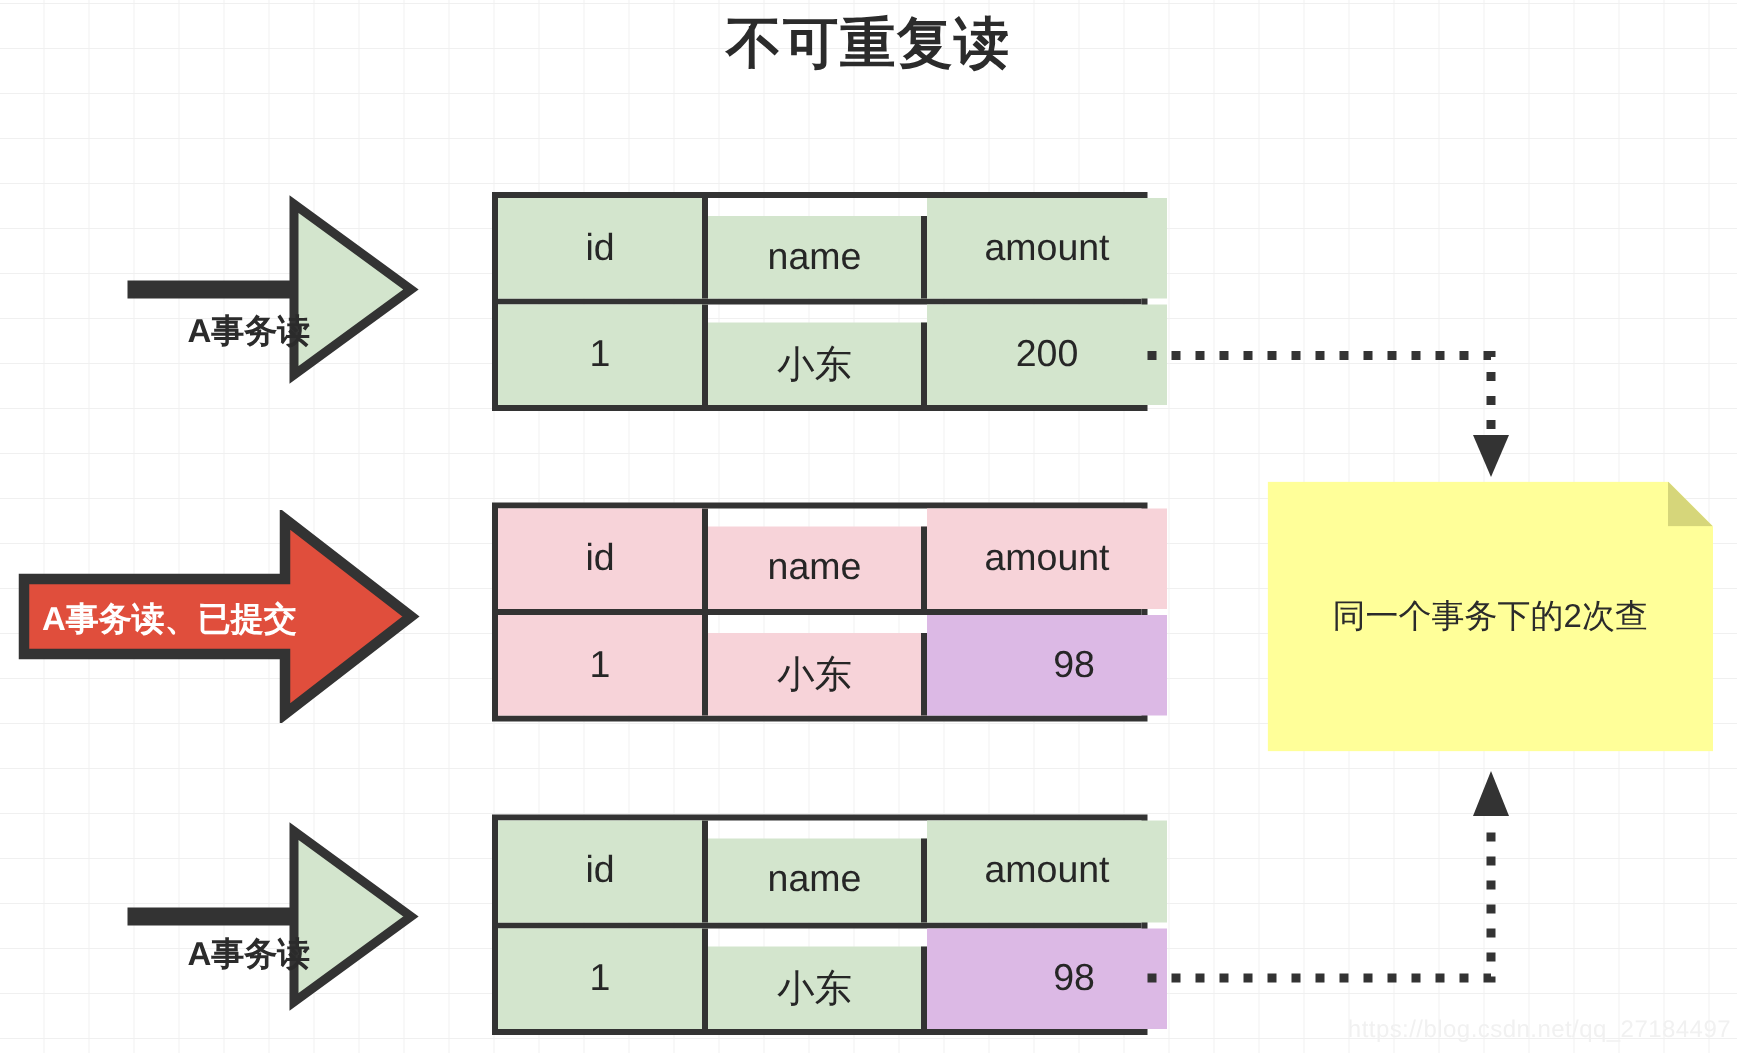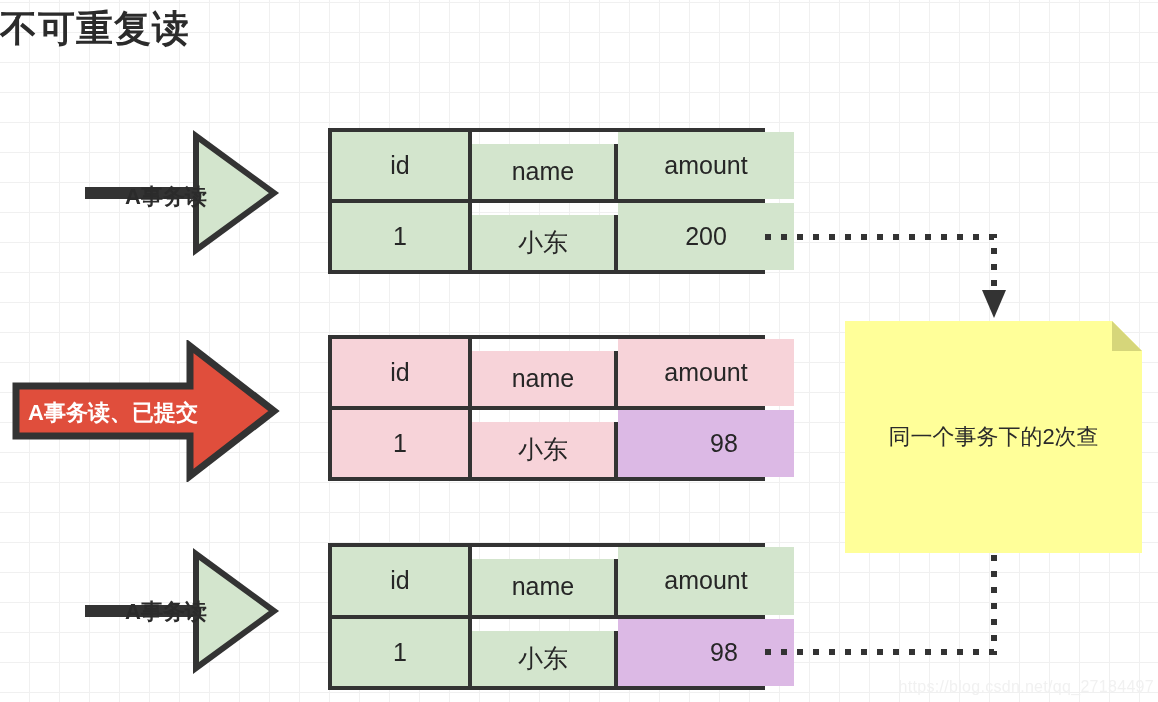--- a/index.html
+++ b/index.html
@@ -21,21 +21,21 @@
     font-family: "Liberation Sans", "DejaVu Sans", sans-serif;
     -webkit-font-smoothing: antialiased;
   }
 
   
   #title {
     position: absolute;
     left: 0;
     top: 4px;
     width: 1158px;
-    text-align: left;
+    text-align: center;
     font-size: 37px;
     font-weight: bold;
     color: #2b2b2b;
     letter-spacing: 1px;
   }
 
   
   .dtable {
     position: absolute;
     border: 4px solid #333333;
@@ -57,47 +57,47 @@
     align-items: center;
     justify-content: center;
     font-size: 25px;
     color: #262626;
     border-right: 4px solid #333333;
     box-sizing: border-box;
   }
   .dcell:last-child { border-right: none; }
   .col-id     { width: 140px; }
   .col-name   { width: 146px; margin-top: 12px; }
-  .col-amount { width: 176px; }
+  .col-amount { width: 160px; }
 
   .fill-green  { background: #d3e5cd; }
   .fill-pink   { background: #f7d3d9; }
   .fill-purple { background: #dcb9e5; padding-left: 36px; }
 
   
   .arrow {
     position: absolute;
   }
   .arrow-label {
     position: absolute;
     font-size: 22px;
     font-weight: bold;
     white-space: nowrap;
     pointer-events: none;
   }
-  .arrow-label.green-txt { color: #2b2b2b; }
+  .arrow-label.green-txt { color: #2b2b2b; margin-top: 24px; }
   .arrow-label.white-txt { color: #ffffff; }
 
   
   #note {
     position: absolute;
     left: 845px;
     top: 321px;
     width: 297px;
-    height: 232px;
+    height: 180px;
   }
   #note .note-body {
     position: absolute;
     inset: 0;
     background: #ffff99;
     clip-path: polygon(0 0, calc(100% - 30px) 0, 100% 30px, 100% 100%, 0 100%);
   }
   #note .note-fold {
     position: absolute;
     right: 0;

